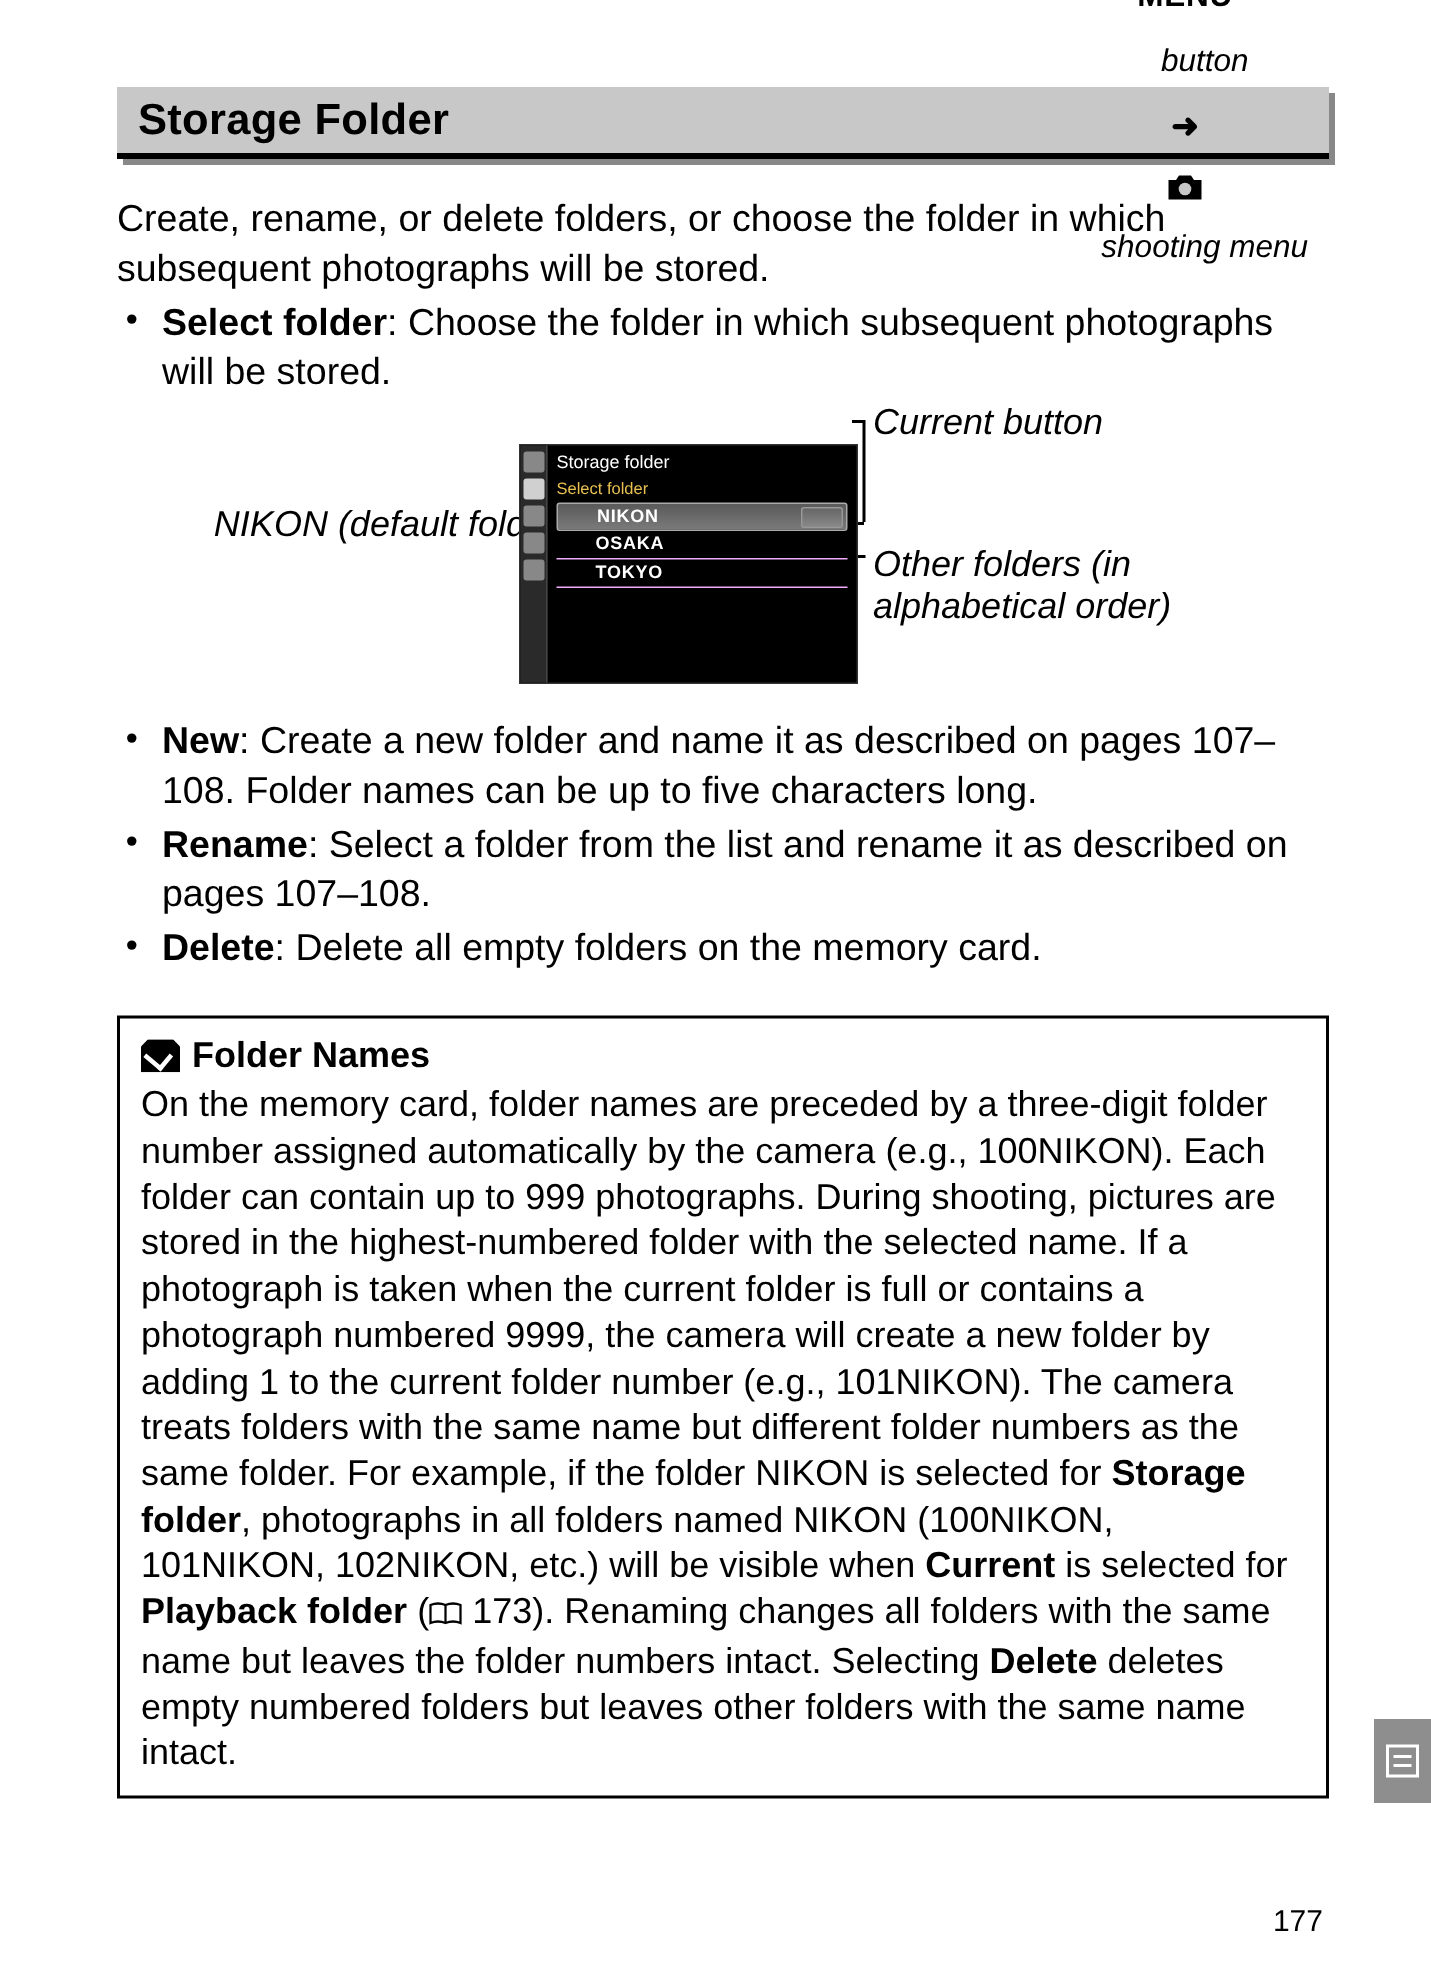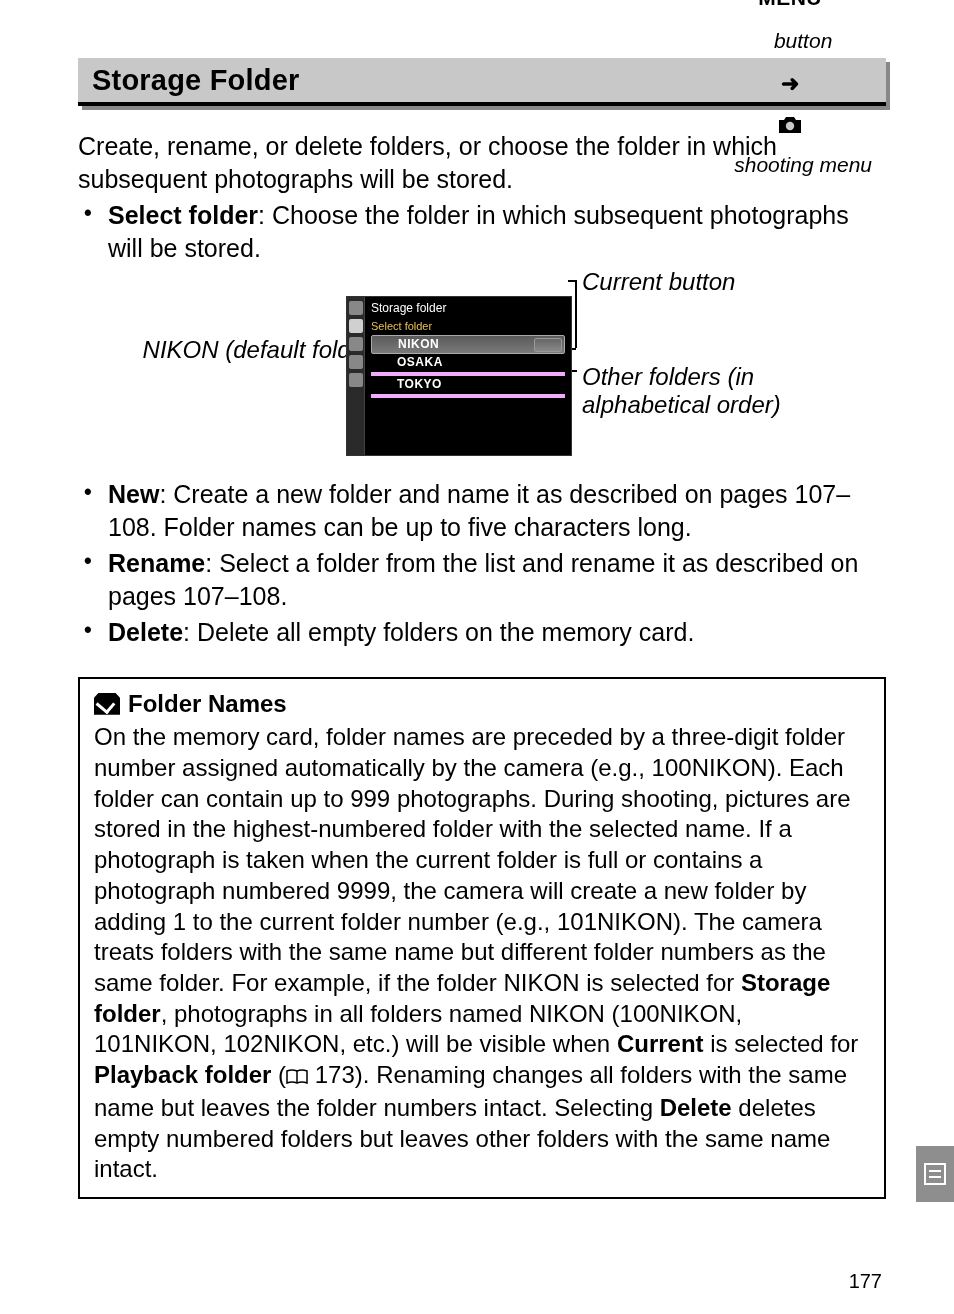--- a/index.html
+++ b/index.html
@@ -113,21 +113,21 @@
     padding: 4px 6px;
   }
   .screen-title { font-size: 12px; margin-bottom: 2px; }
   .screen-sub { font-size: 11px; color: #e8c050; margin-bottom: 2px; }
   .folder-row {
     font-family: "Arial Narrow", Arial, sans-serif;
     font-stretch: condensed;
     letter-spacing: 0.5px;
     font-size: 12px;
     padding: 1px 0 1px 26px;
-    border-bottom: 4px solid #f0abfc;
+    border-bottom: 1px solid #f0abfc;
     position: relative;
     font-weight: 700;
   }
   .folder-row.sel {
     background: linear-gradient(#5a5a5a,#7a7a7a);
     border: 1px solid #aaa;
     border-radius: 2px;
     margin-top: 1px;
   }
   .folder-row.sel::after {

